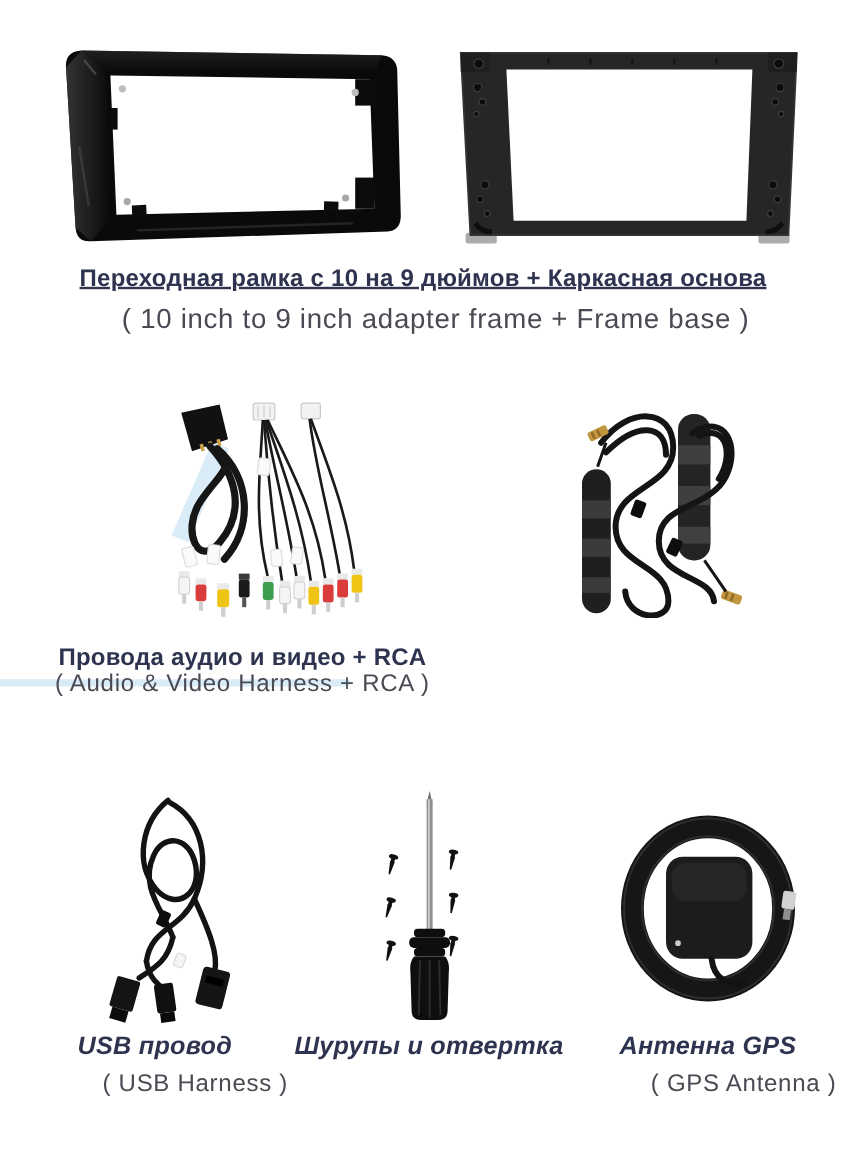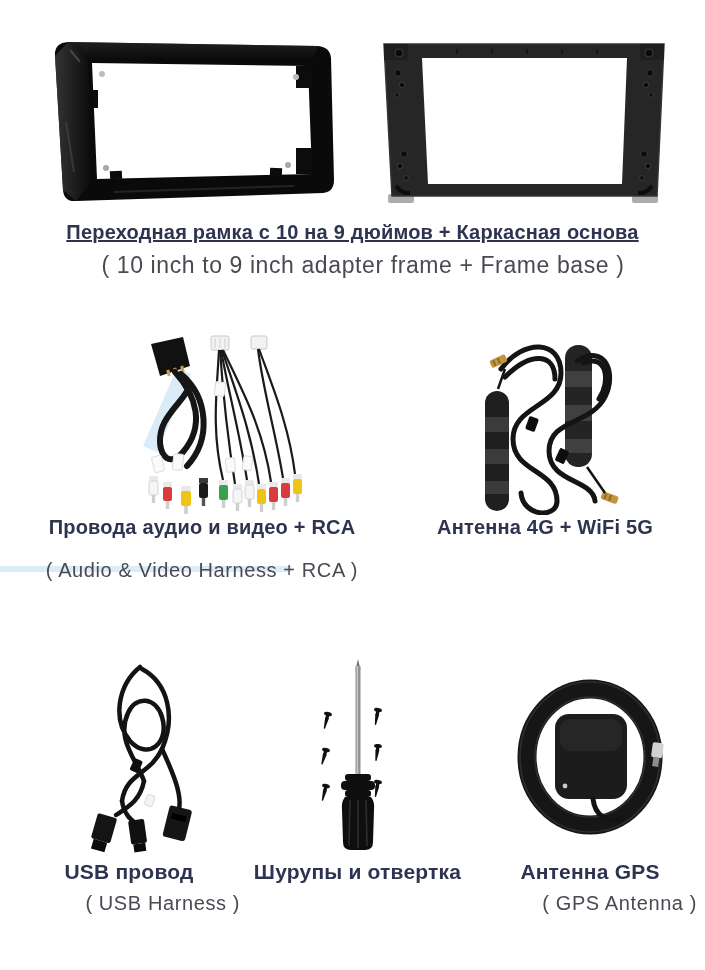--- a/index.html
+++ b/index.html
@@ -7,23 +7,23 @@
     position:relative;width:705px;height:970px;background:#ffffff;overflow:hidden;
     font-family:"Liberation Sans","DejaVu Sans",sans-serif;
   }
   .photo{position:absolute;}
   .photo svg{display:block;width:100%;height:100%;}
   .cap{position:absolute;text-align:center;white-space:nowrap;z-index:2;}
   .cap-ru{font-weight:700;color:var(--caption-ru,#2e3450);letter-spacing:0.2px;}
   .cap-en{font-weight:400;color:var(--caption-en,#494a52);letter-spacing:0.6px;}
   .title-ru{left:0;width:705px;top:221px;font-size:20px;text-decoration:underline;}
   .title-en{left:0;width:644px;top:252px;font-size:23px;margin-left:41px;}
-  .r2-bold{top:516px;font-size:20px;}
+  .r2-bold{top:537px;font-size:20px;}
   .r2-en{top:559px;font-size:20px;}
-  .r3-bold{top:860px;font-size:21px;}
+  .r3-bold{top:860px;font-size:21px;font-style:italic;}
   .r3-en{top:892px;font-size:20px;text-align:right;}
   .col-harness{left:22px;width:360px;}
   .col-4g{left:400px;width:290px;}
   .col-usb{left:18px;width:222px;}
   .col-screws{left:240px;width:235px;}
   .col-gps{left:483px;width:214px;}
   .ribbon{
     position:absolute;left:0;top:566px;width:292px;height:6px;z-index:1;
     background:var(--swoosh,#d9ecf7);border-radius:0 4px 4px 0;
   }
@@ -254,21 +254,20 @@
       </g>
       <path d="M 40,36 L 33,56" stroke="#141414" stroke-width="2.5"></path>
       <path d="M 140,160 L 122,134" stroke="#141414" stroke-width="2.5"></path>
     </svg>
   </div>
 
   <div class="ribbon"></div>
 
   <div class="cap cap-ru r2-bold col-harness">Провода аудио и видео + RCA</div>
   <div class="cap cap-en r2-en col-harness">( Audio &amp; Video Harness + RCA )</div>
-  <div class="cap cap-ru r2-bold col-4g">Антенна 4G + WiFi 5G</div>
 
   <div class="photo" style="left:78px;top:655px;width:140px;height:200px;">
     <svg viewBox="0 0 140 200" xmlns="http://www.w3.org/2000/svg">
       <g stroke="#131313" stroke-width="4.5" fill="none" stroke-linecap="round">
         <path d="M 62,12 C 40,30 34,64 52,86 C 70,106 92,88 84,62 C 78,42 58,40 50,58 C 38,84 58,104 66,126"></path>
         <path d="M 64,14 C 90,28 98,62 84,94 C 72,120 48,118 44,146"></path>
         <path d="M 66,126 C 62,146 50,152 38,160"></path>
         <path d="M 44,146 C 46,160 54,166 60,170"></path>
         <path d="M 84,94 C 96,120 104,140 101,154"></path>
       </g>

